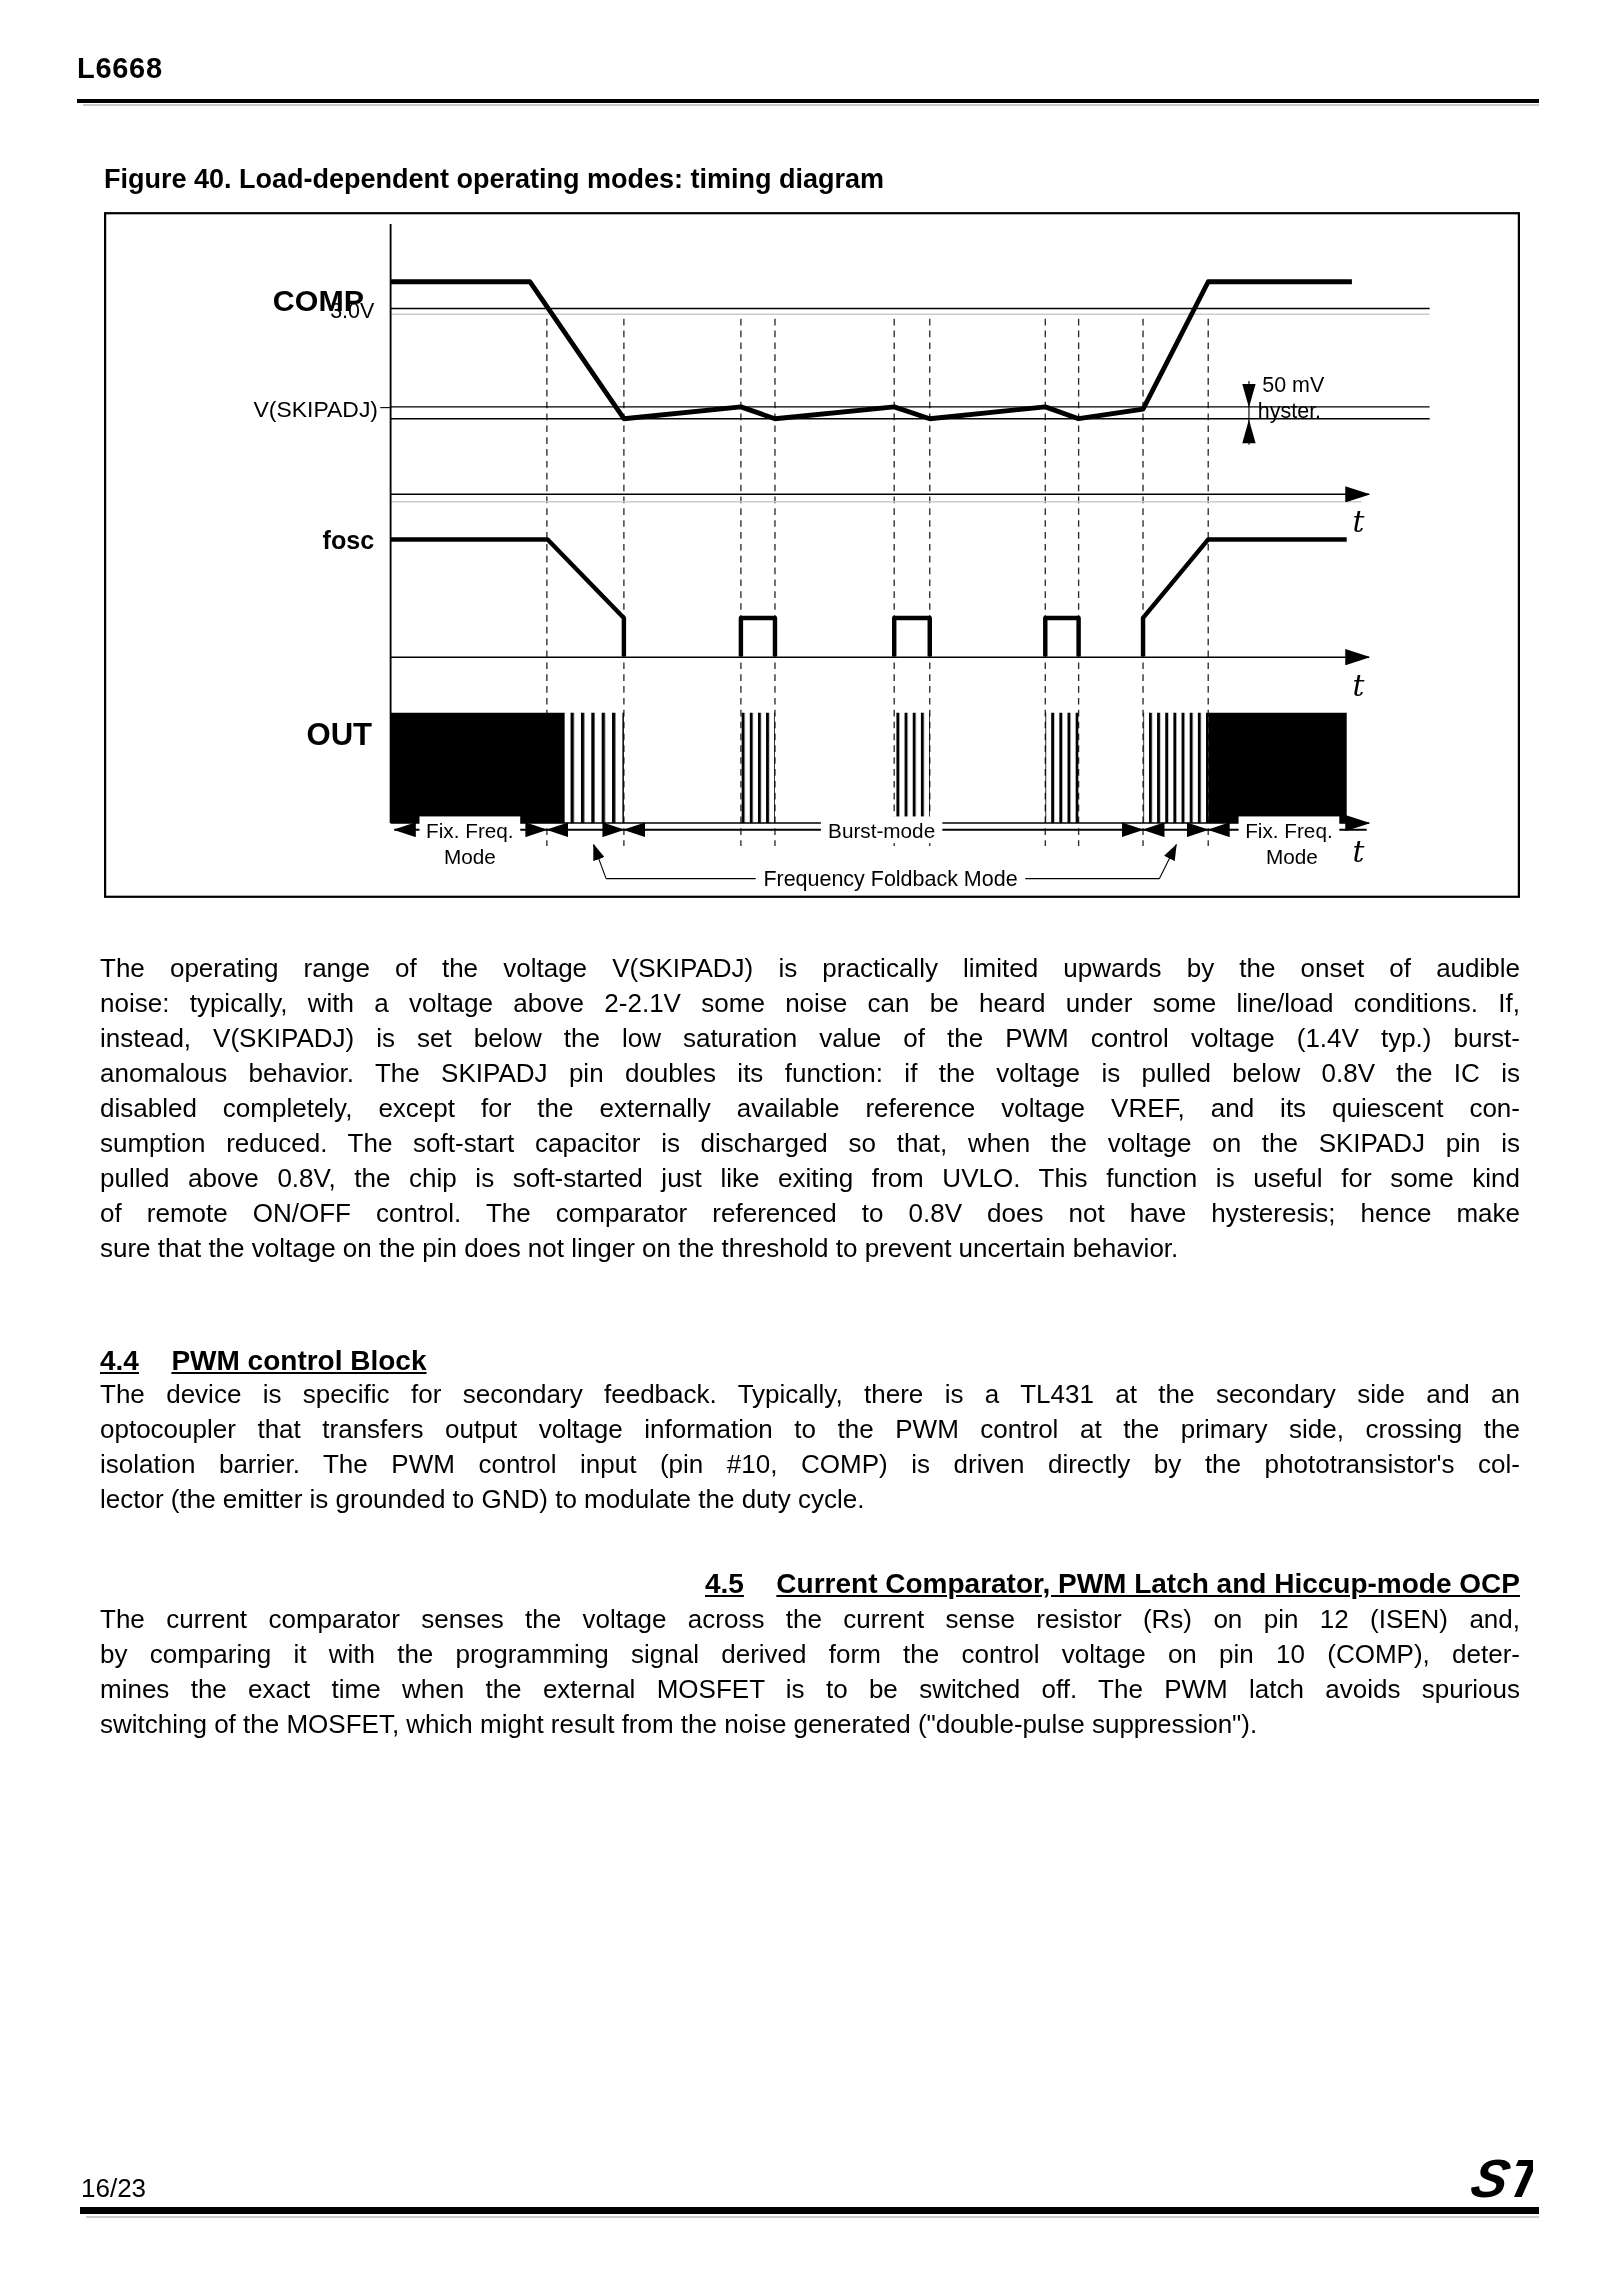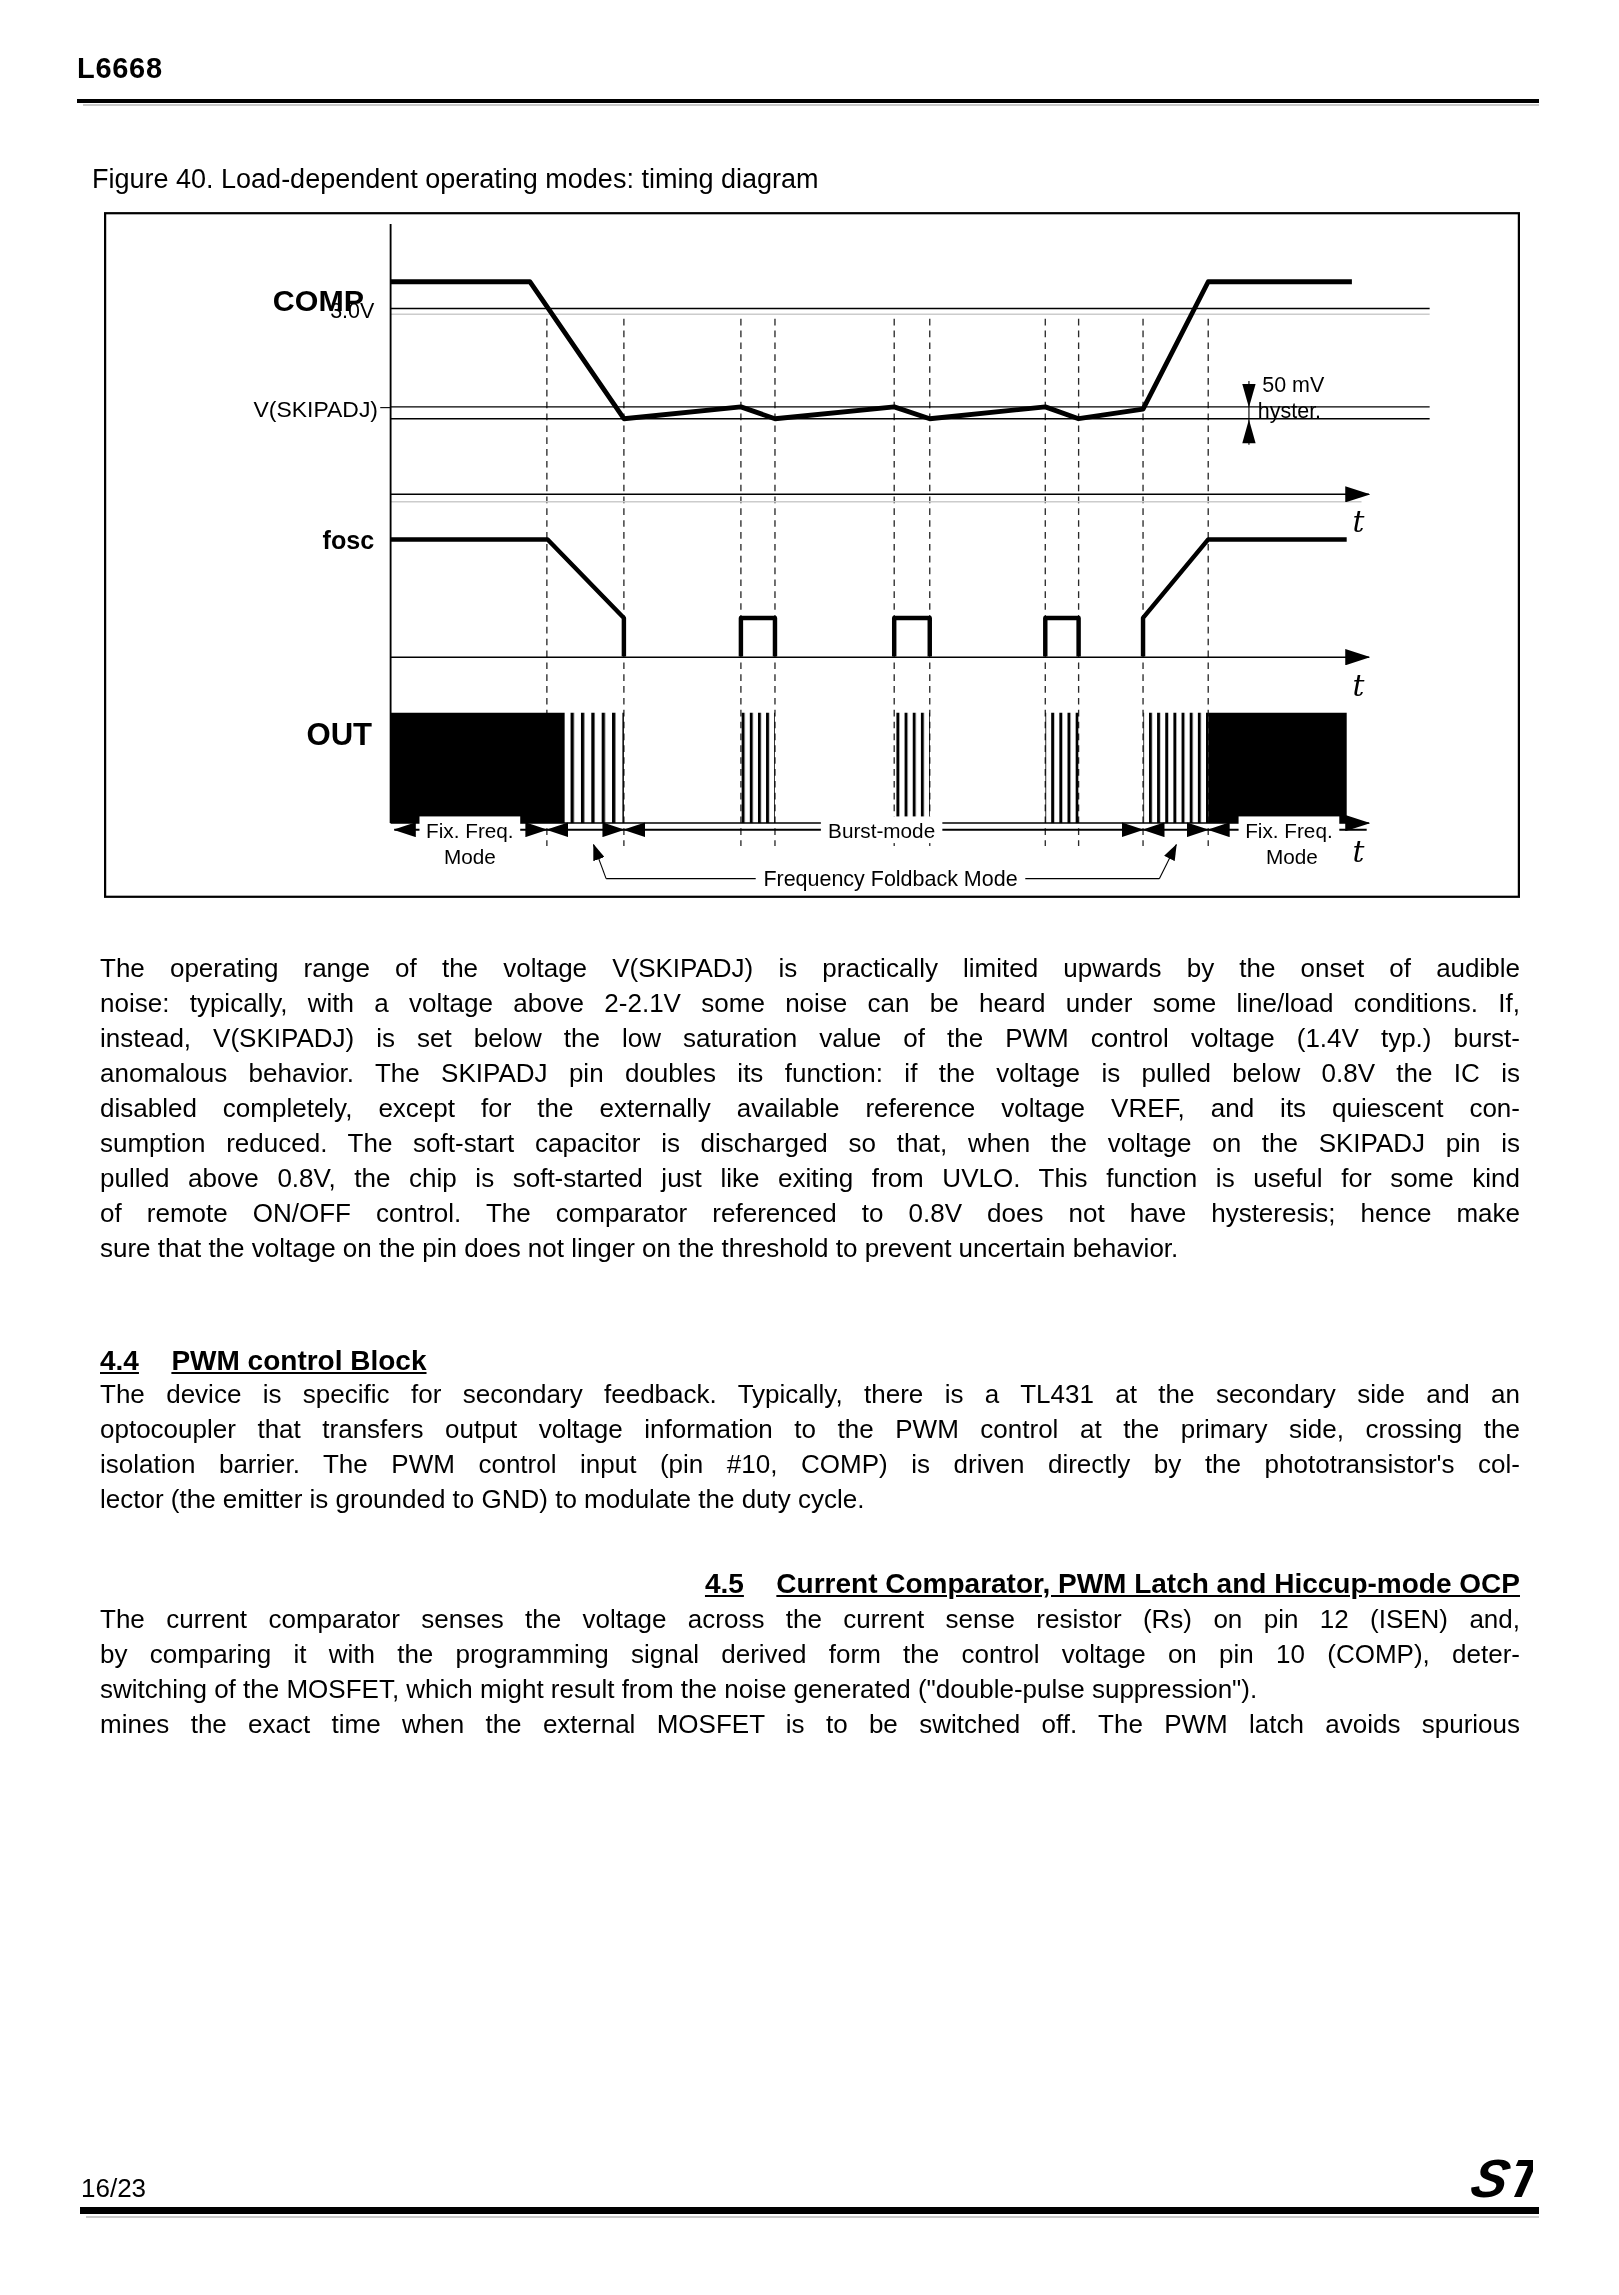--- a/index.html
+++ b/index.html
@@ -1,21 +1,21 @@
 <!DOCTYPE html>
 <html style="font-size:12px"><head>
 <meta charset="utf-8">
 <style>
   html,body{margin:0;padding:0;background:#ffffff;}
   body{width:1619px;height:2295px;position:relative;font-family:"Liberation Sans",sans-serif;color:#000;}
   .abs{position:absolute;}
   .hdr-title{left:77px;top:52px;font-size:29px;font-weight:bold;letter-spacing:0.7px;}
   .hdr-rule{left:77px;top:99px;width:1462px;height:3.7px;background:#000;}
   .hdr-rule2{left:83px;top:104px;width:1456px;height:1.5px;background:#c9c9c9;}
-  .fig-title{left:92px;top:164px;font-size:27px;font-weight:normal;}
+  .fig-title{left:104px;top:164px;font-size:27px;font-weight:bold;}
   .para{left:100px;width:1420px;font-size:26px;line-height:35px;}
   .ln{text-align:justify;text-align-last:justify;white-space:normal;}
   .ln.last{text-align-last:left;}
   .sec-head{left:100px;width:1420px;font-size:28px;font-weight:bold;display:flex;text-decoration:underline;}
   .sec-num{width:47px;flex:0 0 auto;margin-right:24.4px;}
   .ftr-page{left:81px;top:2173px;font-size:26px;}
   .ftr-rule{left:80px;top:2207px;width:1459px;height:6.7px;background:#000;}
   .ftr-rule2{left:86px;top:2216px;width:1453px;height:1.5px;background:#c9c9c9;}
   .logo-box{left:1465px;top:2146px;width:68px;height:64px;}
   svg text{font-family:"Liberation Sans",sans-serif;}
@@ -162,22 +162,22 @@
 </div>
 
 <div class="abs sec-head" style="top:1568px;justify-content:flex-end;">
   <span class="sec-num">4.5</span>
   <span>Current Comparator, PWM Latch and Hiccup-mode OCP</span>
 </div>
 
 <div class="abs para" style="top:1602px;">
   <div class="ln">The current comparator senses the voltage across the current sense resistor (Rs) on pin 12 (ISEN) and,</div>
   <div class="ln">by comparing it with the programming signal derived form the control voltage on pin 10 (COMP), deter-</div>
+  <div class="ln">mines the exact time when the external MOSFET is to be switched off. The PWM latch avoids spurious</div>
   <div class="ln last">switching of the MOSFET, which might result from the noise generated ("double-pulse suppression").</div>
-  <div class="ln">mines the exact time when the external MOSFET is to be switched off. The PWM latch avoids spurious</div>
 </div>
 
 <div class="abs ftr-page">16/23</div>
 <div class="abs ftr-rule"></div>
 <div class="abs ftr-rule2"></div>
 <svg class="abs logo-box" viewBox="0 0 100 100">
   <g transform="skewX(-14) translate(22,0)">
     <text x="0" y="80" font-family="DejaVu Serif, serif" font-style="italic" font-weight="bold" font-size="84">ST</text>
   </g>
 </svg>

